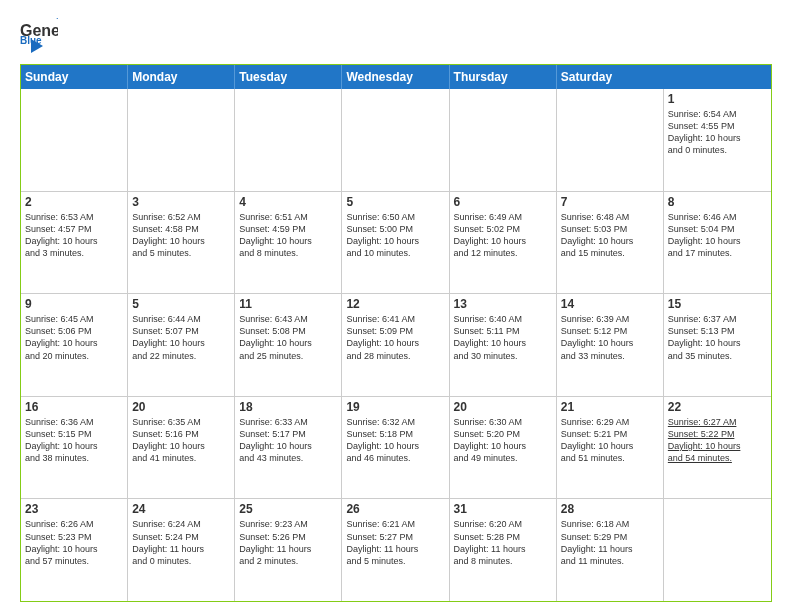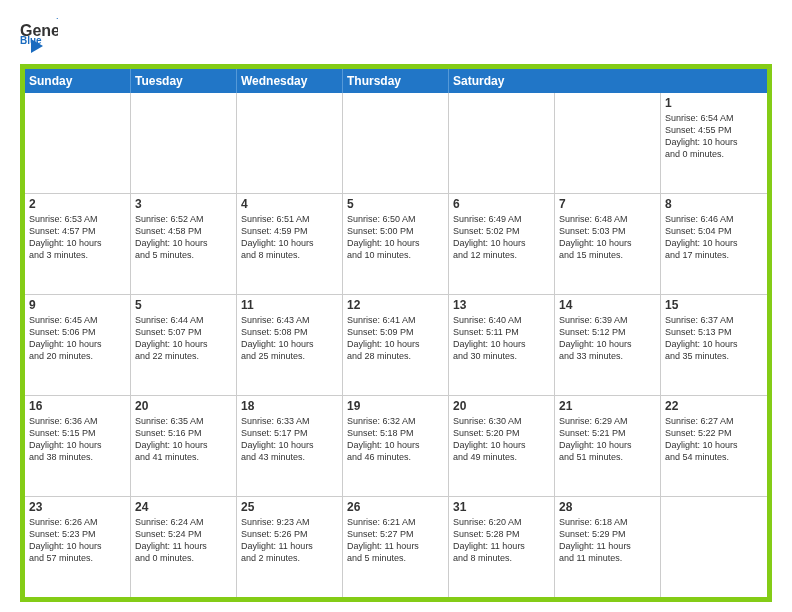--- a/index.html
+++ b/index.html
@@ -37,21 +37,21 @@
       color: #333;
     }
     .subtitle {
       font-size: 14px;
       color: #555;
     }
     .calendar {
       flex: 1;
       display: flex;
       flex-direction: column;
-      border: 5px solid #84cc16;
+      border: 1px solid #84cc16;
     }
     .cal-header {
       display: grid;
       grid-template-columns: repeat(7, 1fr);
       background: #2176c7;
     }
     .cal-header-cell {
       color: #fff;
       font-size: 12px;
       font-weight: bold;
@@ -118,20 +118,21 @@
     </div>
     <div class="title-area">
       <div class="month-title"></div>
       <div class="subtitle"></div>
     </div>
   </div>
 
   <div class="calendar">
     <div class="cal-header">
     <div class="cal-header-cell">Sunday</div>
+        <div class="cal-header-cell">Monday</div>
         <div class="cal-header-cell">Tuesday</div>
         <div class="cal-header-cell">Wednesday</div>
         <div class="cal-header-cell">Thursday</div>
         <div class="cal-header-cell">Saturday</div>
       </div>
     <div class="cal-body">
     <div class="cal-row">
           <div class="cal-cell empty"></div>
           <div class="cal-cell empty"></div>
           <div class="cal-cell empty"></div>
@@ -286,21 +287,21 @@
           </div>
           <div class="cal-cell">
             <span class="day-num">21</span>
             <div class="cell-text" style="white-space: pre-line;">Sunrise: 6:29 AM
 Sunset: 5:21 PM
 Daylight: 10 hours
 and 51 minutes.</div>
           </div>
           <div class="cal-cell">
             <span class="day-num">22</span>
-            <div class="cell-text" style="white-space: pre-line;">Sunrise: 6:27 AM
+            <div class="cell-text" style="white-space: pre-line; text-decoration: underline;">Sunrise: 6:27 AM
 Sunset: 5:22 PM
 Daylight: 10 hours
 and 54 minutes.</div>
           </div>
         </div>
         <div class="cal-row">
           <div class="cal-cell">
             <span class="day-num">23</span>
             <div class="cell-text" style="white-space: pre-line;">Sunrise: 6:26 AM
 Sunset: 5:23 PM

